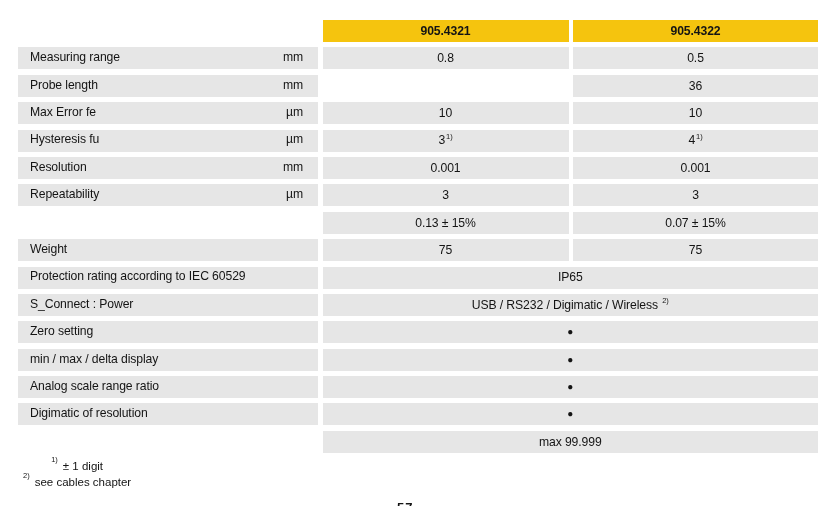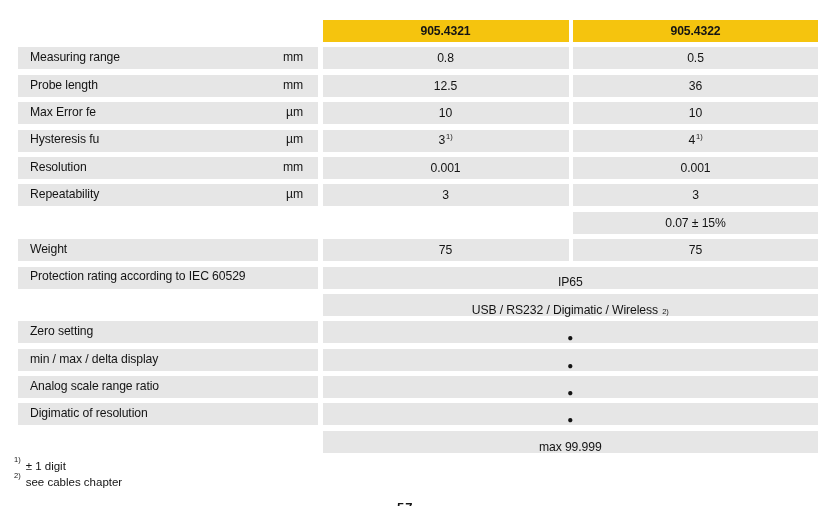--- a/index.html
+++ b/index.html
@@ -42,34 +42,35 @@
     font-weight: bold;
     font-size: 12.2px;
   }
   .label-cell {
     justify-content: space-between;
     padding: 0 15px 2px 12px;
     grid-column: 1;
   }
   .value-cell-1 { grid-column: 2; }
   .value-cell-2 { grid-column: 3; text-align: right; }
-  .span-cell { grid-column: 2 / 4; align-items: flex-end; }
+  .span-cell { grid-column: 2 / 4; }
   sup {
     font-size: 7.5px;
     line-height: 0;
     position: relative;
     top: -4px;
     margin-left: 1px;
   }
   .bullet { font-size: 10px; }
   .footnotes {
     position: absolute;
-    left: 13px; top: 459px;
+    left: 22px; top: 459px;
     font-size: 11.5px;
     line-height: 15.5px;
+    text-align: center;
   }
   .footnote sup { top: -3px; margin-right: 5px; font-size: 7.5px; }
   .page-number {
     position: absolute;
     left: 397px; top: 500px;
     font-weight: bold;
     font-size: 13px;
     letter-spacing: 1px;
   }
 </style>
@@ -88,23 +89,20 @@
     <div class="cell value-cell-1">
       <span>0.8</span>
     </div>
     <div class="cell value-cell-2">
       <span>0.5</span>
     </div>
     <div class="cell label-cell">
       <span>Probe length</span>
       <span class="unit">mm</span>
     </div>
-    <div class="cell value-cell-1">
-      <span>12.5</span>
-    </div>
     <div class="cell value-cell-2">
       <span>36</span>
     </div>
     <div class="cell label-cell">
       <span>Max Error fe</span>
       <span class="unit">µm</span>
     </div>
     <div class="cell value-cell-1">
       <span>10</span>
     </div>
@@ -136,39 +134,46 @@
     <div class="cell label-cell">
       <span>Repeatability</span>
       <span class="unit">µm</span>
     </div>
     <div class="cell value-cell-1">
       <span>3</span>
     </div>
     <div class="cell value-cell-2">
       <span>3</span>
     </div>
+    <div class="cell value-cell-1">
+      <span>0.13 ± 15%</span>
+    </div>
     <div class="cell value-cell-2">
       <span>0.07 ± 15%</span>
     </div>
     <div class="cell label-cell">
       <span>Weight</span>
       <span class="unit"></span>
     </div>
     <div class="cell value-cell-1">
       <span>75</span>
     </div>
     <div class="cell value-cell-2">
       <span>75</span>
     </div>
     <div class="cell label-cell">
       <span>Protection rating according to IEC 60529</span>
       <span class="unit"></span>
     </div>
     <div class="cell span-cell">
       <span>IP65</span>
+    </div>
+    <div class="cell label-cell">
+      <span>S_Connect : Power</span>
+      <span class="unit"></span>
     </div>
     <div class="cell span-cell"><span>USB / RS232 / Digimatic / Wireless</span>&nbsp;<sup>2)</sup></div>
     <div class="cell label-cell">
       <span>Zero setting</span>
       <span class="unit"></span>
     </div>
     <div class="cell span-cell">
       <span class="bullet">●</span>
     </div>
     <div class="cell label-cell">

